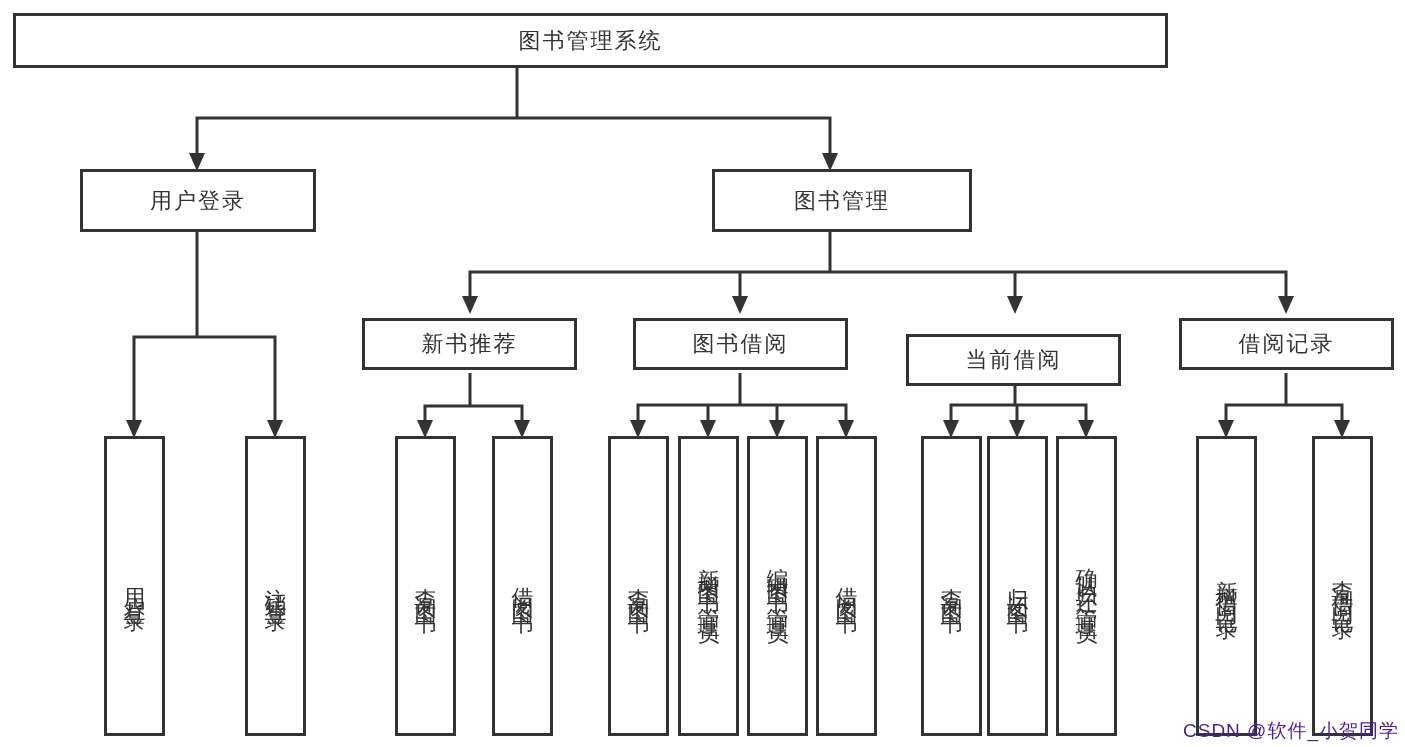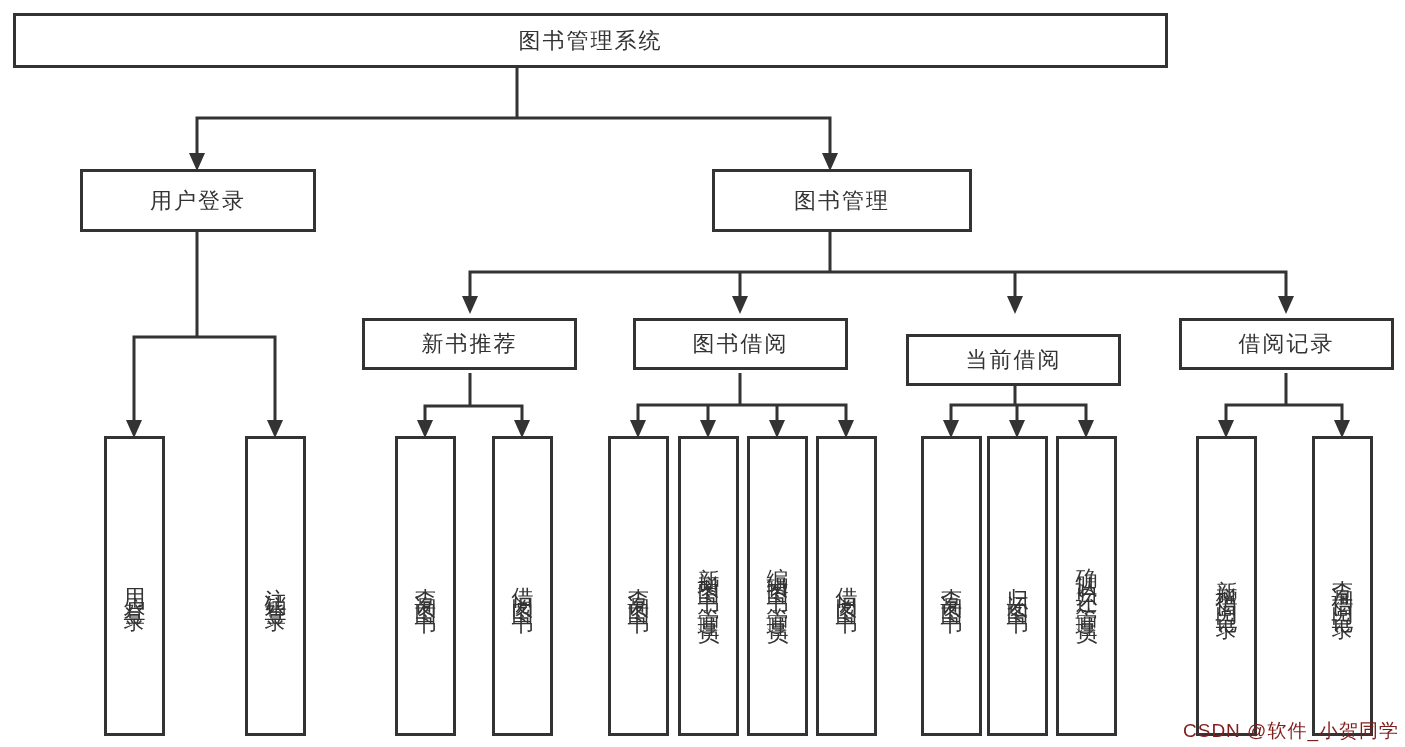--- a/index.html
+++ b/index.html
@@ -22,21 +22,21 @@
   .vtext{
     writing-mode:vertical-lr;text-orientation:mixed;
     font-size:22px;letter-spacing:8px;line-height:1;
   }
   .t1{left:104px;} .t2{left:245px;}
   .t3{left:395px;} .t4{left:492px;}
   .t5{left:608px;} .t6{left:678px;} .t7{left:747px;} .t8{left:816px;}
   .t9{left:921px;} .t10{left:987px;} .t11{left:1056px;}
   .t12{left:1196px;} .t13{left:1312px;}
   .watermark{
-    position:absolute;left:1183px;top:718px;font-size:19px;color:#7f1d1d;
+    position:absolute;left:1183px;top:718px;font-size:19px;color:#4c1d95;
     letter-spacing:1px;white-space:nowrap;
   }
 </style>
 </head>
 <body>
 
 <div id="canvas">
 
   <svg id="wires" viewBox="0 0 1405 747" xmlns="http://www.w3.org/2000/svg">
     <g stroke="#333333" stroke-width="3" fill="none">

